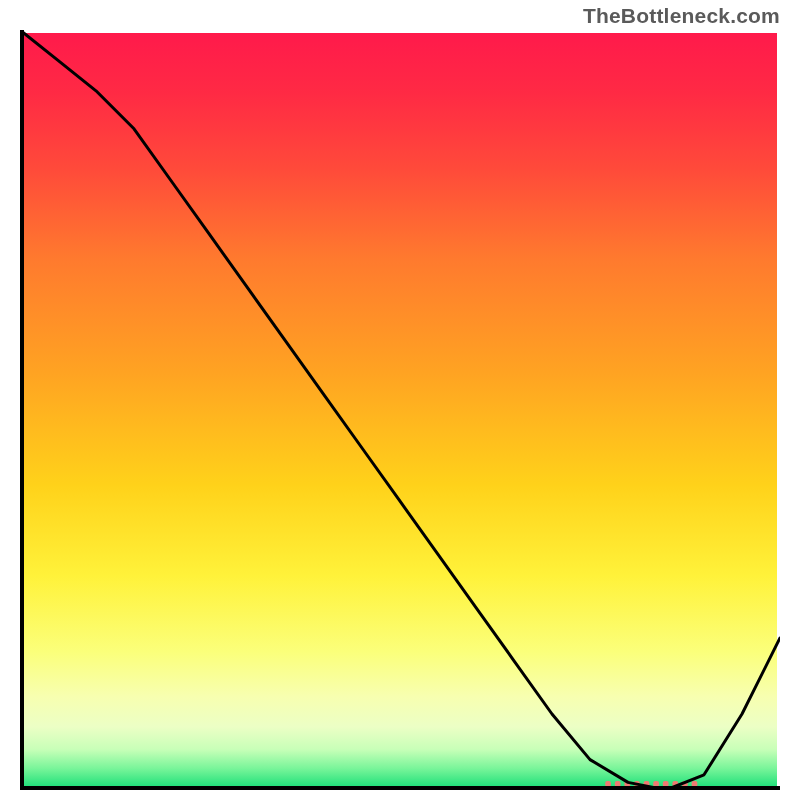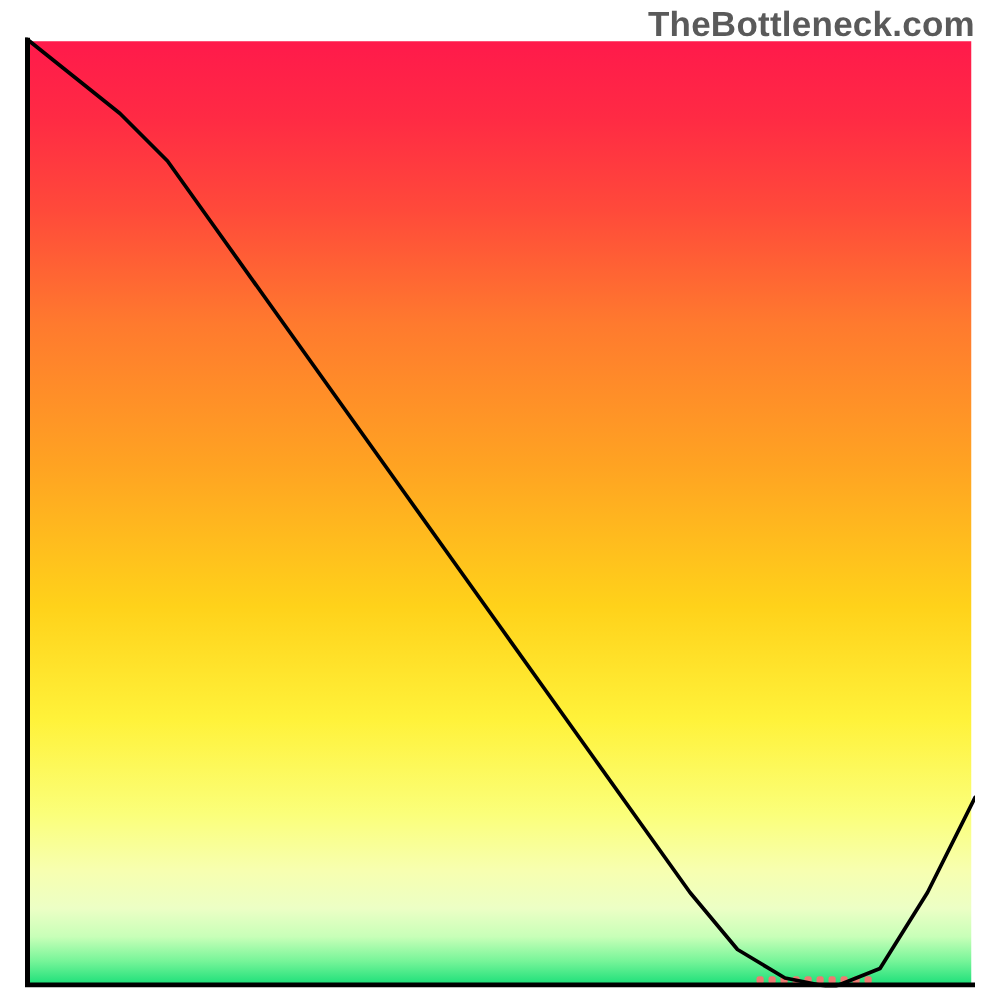--- a/index.html
+++ b/index.html
@@ -8,21 +8,21 @@
     height: 800px;
     background: #ffffff;
     font-family: Arial, Helvetica, sans-serif;
     position: relative;
     overflow: hidden;
   }
   .watermark {
     position: absolute;
     top: 4px;
     right: 20px;
-    font-size: 28px;
+    font-size: 21px;
     font-weight: bold;
     color: #5a5a5a;
     letter-spacing: 0.2px;
   }
   .plot-wrap {
     position: absolute;
     left: 20px;
     top: 30px;
     width: 760px;
     height: 760px;

